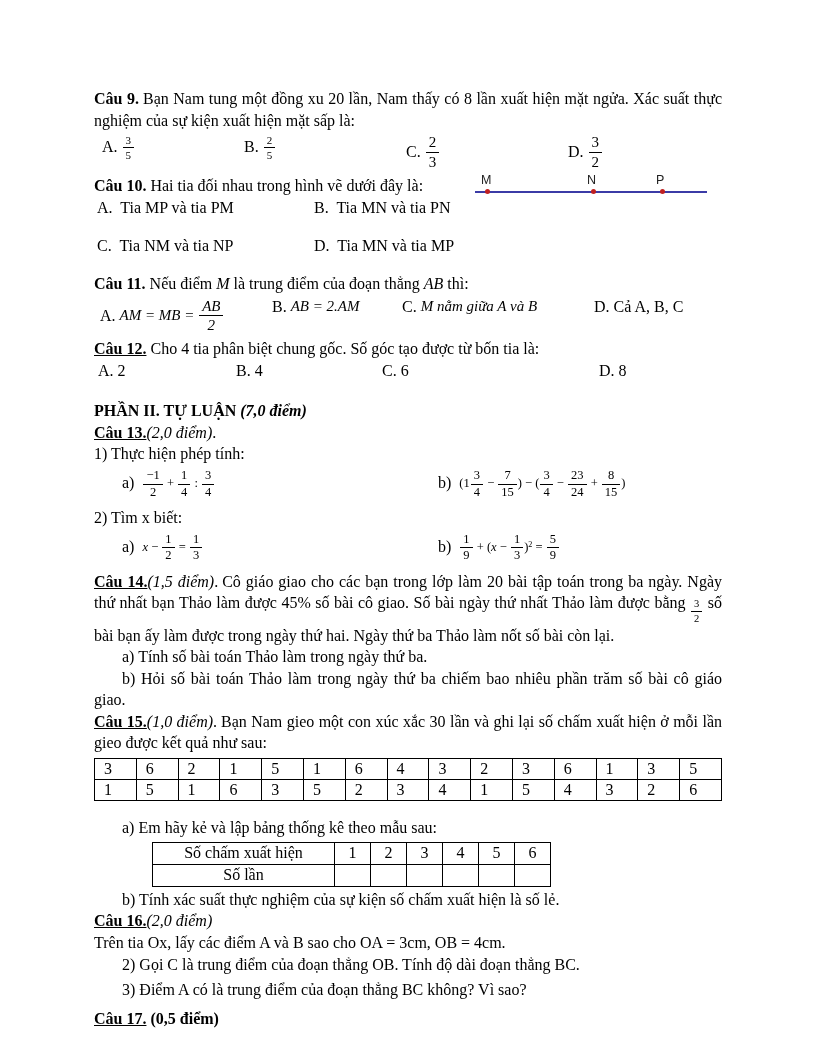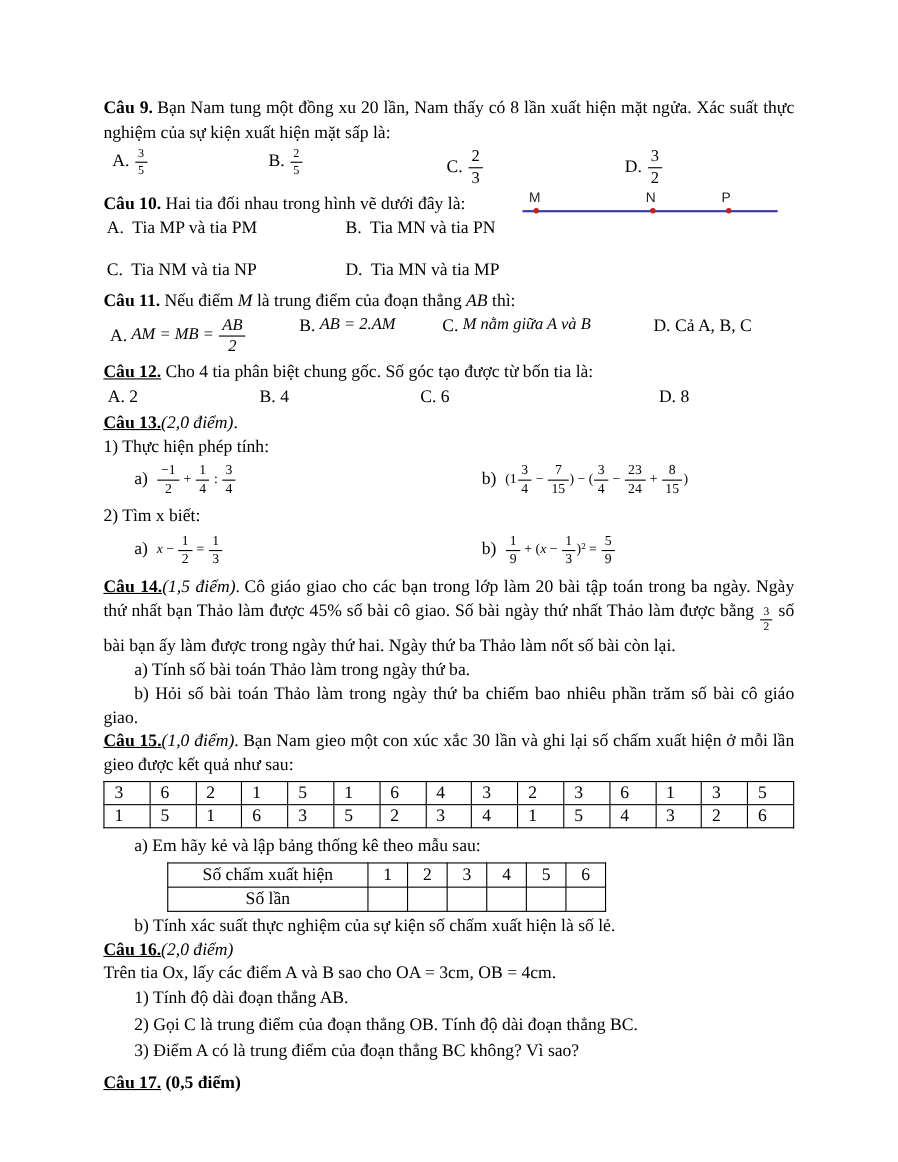--- a/index.html
+++ b/index.html
@@ -57,21 +57,21 @@
   
   table{border-collapse:collapse;table-layout:fixed;}
   td{border:1px solid #000;overflow:hidden;}
   .dice-table{width:100%;margin-top:4px;}
   .dice-table td{height:20px;padding:0 0 0 9px;text-align:left;font-size:16px;}
   .stats-table{margin:3px 0 2px 58px;width:398px;}
   .stats-table td{height:21px;text-align:center;font-size:16px;padding:0 2px;}
 
   .indent{text-indent:28px;}
   .q16line{line-height:24.2px;}
-  .mt2{margin-top:6px;} .mt6{margin-top:6px;}
+  .mt2{margin-top:16px;} .mt6{margin-top:6px;}
 </style>
 </head>
 <body>
 
 <div class="page">
 
   <div>
     <p class="justify"><span class="qlabel">Câu 9.</span><span class="gap">Bạn Nam tung một đồng xu 20 lần, Nam thấy có 8 lần xuất hiện mặt ngửa. Xác suất thực nghiệm của sự kiện xuất hiện mặt sấp là:</span></p>
     <div class="optrow row-q9">
       <span class="opt o1"><span class="okey">A.</span> <span class="math f-sm"><span class="frac"><span class="fnum">3</span><span class="fden">5</span></span></span></span>
@@ -113,20 +113,21 @@
   <div>
     <p><span class="qlabel ul">Câu 12.</span><span class="gap">Cho 4 tia phân biệt chung gốc. Số góc tạo được từ bốn tia là:</span></p>
     <div class="optrow row-q12">
       <span class="opt o1"><span class="okey">A.</span> <span>2</span></span>
       <span class="opt o2"><span class="okey">B.</span> <span>4</span></span>
       <span class="opt o3"><span class="okey">C.</span> <span>6</span></span>
       <span class="opt o4"><span class="okey">D.</span> <span>8</span></span>
     </div>
   </div>
 
+  <p class="mt2"><span class="bold">PHẦN II. TỰ LUẬN </span><span class="bolditalic">(7,0 điểm)</span></p>
 
   <div>
     <p><span class="qlabel ul">Câu 13.</span><span class="pts">(2,0 điểm)</span><span>.</span></p>
     <p>1) Thực hiện phép tính:</p>
     <div class="mathrow">
       <span class="mitem ma"><span class="mlabel">a)</span><span class="math math-sm"><span class="frac"><span class="fnum">−1</span><span class="fden">2</span></span><span class="mtext"> + </span><span class="frac"><span class="fnum">1</span><span class="fden">4</span></span><span class="mtext"> : </span><span class="frac"><span class="fnum">3</span><span class="fden">4</span></span></span></span>
       <span class="mitem mb"><span class="mlabel">b)</span><span class="math math-sm"><span class="mtext">(1</span><span class="frac"><span class="fnum">3</span><span class="fden">4</span></span><span class="mtext"> − </span><span class="frac"><span class="fnum">7</span><span class="fden">15</span></span><span class="mtext">) − (</span><span class="frac"><span class="fnum">3</span><span class="fden">4</span></span><span class="mtext"> − </span><span class="frac"><span class="fnum">23</span><span class="fden">24</span></span><span class="mtext"> + </span><span class="frac"><span class="fnum">8</span><span class="fden">15</span></span><span class="mtext">)</span></span></span>
     </div>
     <p>2) Tìm x biết:</p>
     <div class="mathrow">
@@ -212,20 +213,19 @@
             <td></td>
           </tr>
         </tbody>
     </table>
     <p class="indent">b) Tính xác suất thực nghiệm của sự kiện số chấm xuất hiện là số lẻ.</p>
   </div>
 
   <div>
     <p><span class="qlabel ul">Câu 16.</span><span class="pts">(2,0 điểm)</span></p>
     <p>Trên tia Ox, lấy các điểm A và B sao cho OA = 3cm, OB = 4cm.</p>
-    <p class="indent q16line">1) Tính độ dài đoạn thẳng AB.</p>
     <p class="indent q16line">2) Gọi C là trung điểm của đoạn thẳng OB. Tính độ dài đoạn thẳng BC.</p>
     <p class="indent q16line">3) Điểm A có là trung điểm của đoạn thẳng BC không? Vì sao?</p>
   </div>
 
   <p class="mt6"><span class="qlabel ul">Câu 17.</span><span class="bold"> (0,5 điểm)</span></p>
 
 </div>
 
 </body></html>

